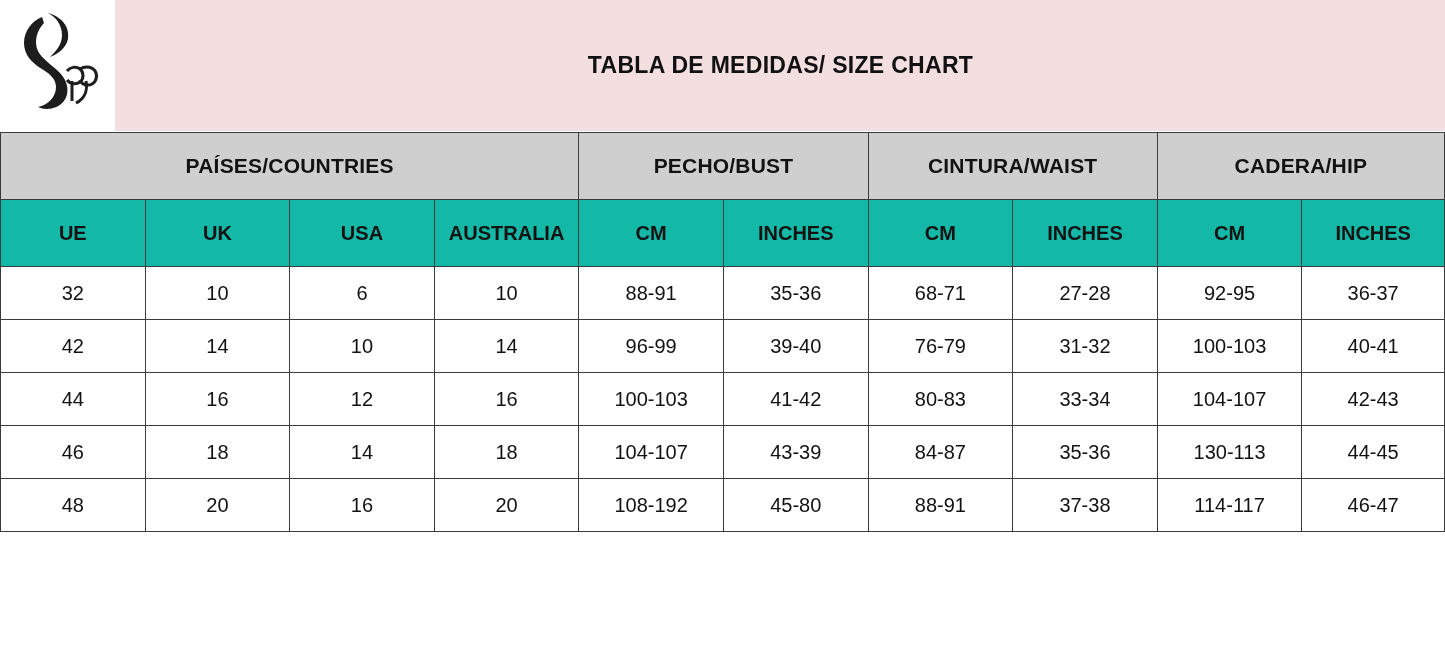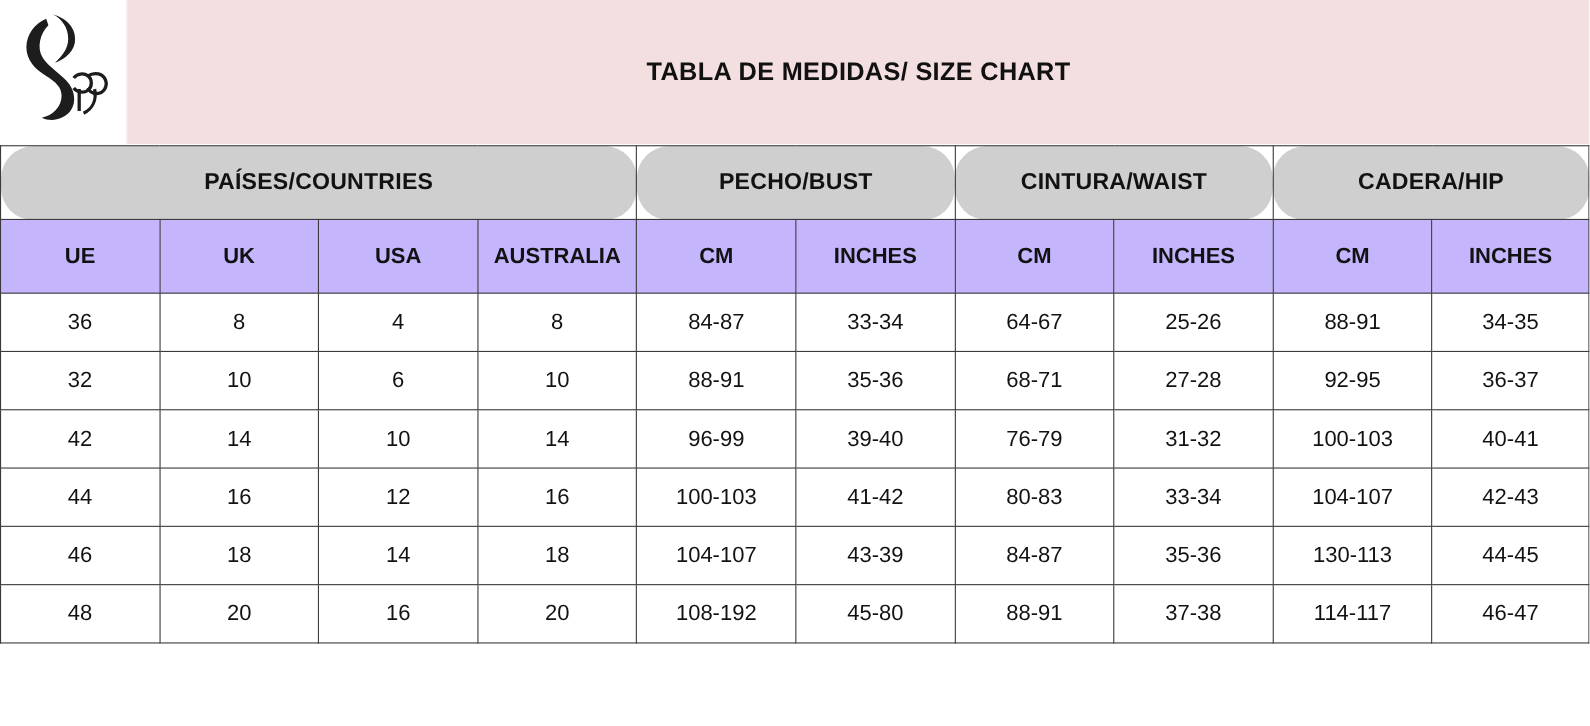--- a/index.html
+++ b/index.html
@@ -74,24 +74,23 @@
     font-size: 19px;
     color: #121212;
     padding: 0;
   }
   tr.group-row th {
     background: #cfcfcf;
     height: 66px;
     font-size: 21px;
     font-weight: bold;
     letter-spacing: 0.2px;
-    border-radius: 29px;
   }
   tr.subhead-row th {
-    background: #c4b5fd;
+    background: #14b8a6;
     height: 66px;
     font-size: 20px;
     font-weight: bold;
     margin-top: 28px;
   }
   tr.data-row td {
     background: #ffffff;
     height: 52px;
     font-size: 20px;
     font-weight: normal;
@@ -158,32 +157,20 @@
         <th>CM</th>
         <th>INCHES</th>
         <th>CM</th>
         <th>INCHES</th>
         <th>CM</th>
         <th>INCHES</th>
       </tr>
     </thead>
     <tbody>
       <tr class="data-row">
-        <td>36</td>
-        <td>8</td>
-        <td>4</td>
-        <td>8</td>
-        <td>84-87</td>
-        <td>33-34</td>
-        <td>64-67</td>
-        <td>25-26</td>
-        <td>88-91</td>
-        <td>34-35</td>
-      </tr>
-      <tr class="data-row">
         <td>32</td>
         <td>10</td>
         <td>6</td>
         <td>10</td>
         <td>88-91</td>
         <td>35-36</td>
         <td>68-71</td>
         <td>27-28</td>
         <td>92-95</td>
         <td>36-37</td>

